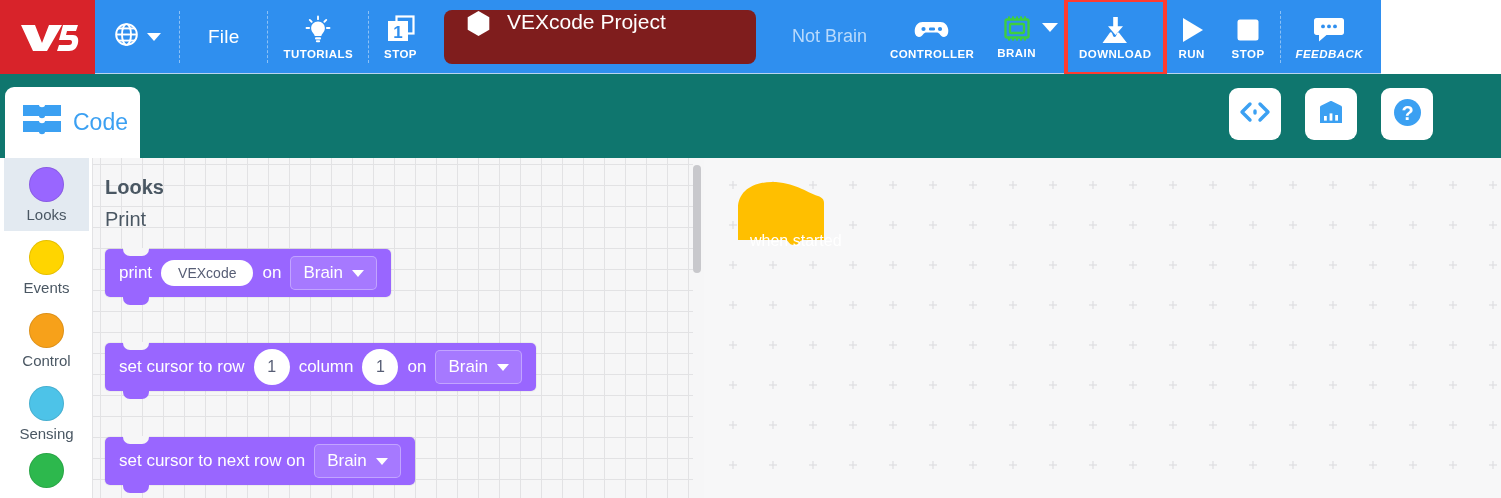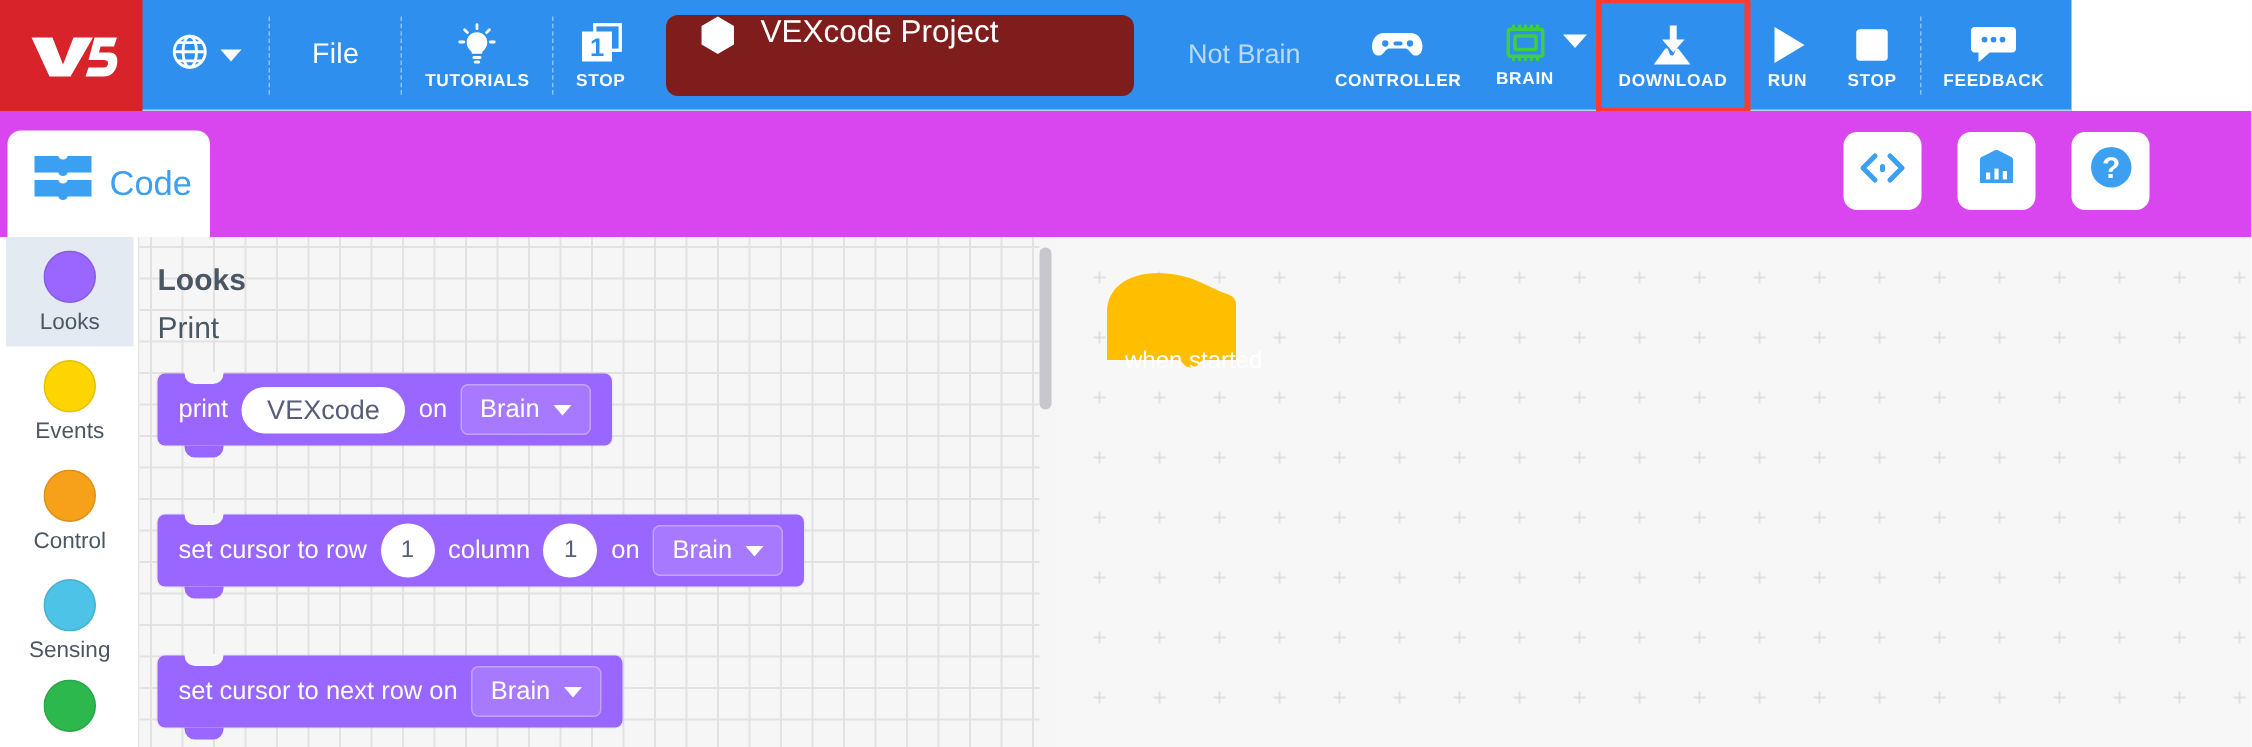--- a/index.html
+++ b/index.html
@@ -89,21 +89,21 @@
     border-top: 9px solid #fff;
     cursor: pointer;
   }
 
   .download-hl { outline: 4px solid #ff3b30; outline-offset: -2px; }
 
   
   .tabbar {
     position: absolute; left: 0; top: 74px;
     width: 1501px; height: 84px;
-    background: #d946ef;
+    background: #0f766e;
   }
   .code-tab {
     position: absolute; left: 5px; top: 13px;
     width: 135px; height: 71px;
     background: #fff;
     border-radius: 9px 9px 0 0;
     display: flex; align-items: center; gap: 10px;
     padding-left: 16px; cursor: pointer;
   }
   .code-tab .ct-label { color:#3ba0f2; font-size: 23px; }
@@ -181,21 +181,21 @@
   .blk::after {
     content: ""; position: absolute; left: 18px; bottom: -8px;
     width: 26px; height: 8px;
     background: #9966ff;
     border-radius: 0 0 7px 7px;
   }
   .blk .txt { white-space: nowrap; }
   .oval-in {
     background: #fff; color: #575e75;
     border-radius: 20px;
-    padding: 5px 17px; font-size: 18px;
+    padding: 5px 17px; font-size: 14px;
     min-width: 44px; text-align: center;
     cursor: text;
   }
   .round-num {
     background: #fff; color: #575e75;
     border-radius: 50%;
     width: 36px; height: 36px;
     display: flex; align-items: center; justify-content: center;
     font-size: 16px; cursor: text;
   }
@@ -398,21 +398,21 @@
         <svg width="28" height="28" viewBox="0 0 28 28">
           <rect x="3.5" y="3.5" width="21" height="21" rx="2.5" fill="#fff"></rect>
         </svg>
       </span>
       <span class="lbl">STOP</span>
     </div>
 
     <div class="tb-divider"></div>
 
 
-    <div class="tb-item" style="padding-right:18px;">
+    <div class="tb-item" style="padding-right:18px;font-style:italic;">
       <span class="ico">
         <svg width="32" height="27" viewBox="0 0 32 27">
           <path d="M3.5 2h25c1.4 0 2.5 1.1 2.5 2.5v12c0 1.4-1.1 2.5-2.5 2.5
                    H13.5L6 25.5V19H3.5C2.1 19 1 17.9 1 16.5v-12C1 3.1 2.1 2 3.5 2z" fill="#fff"></path>
           <g fill="#2f8fef">
             <circle cx="10" cy="10.4" r="1.9"></circle>
             <circle cx="16" cy="10.4" r="1.9"></circle>
             <circle cx="22" cy="10.4" r="1.9"></circle>
           </g>
         </svg>

